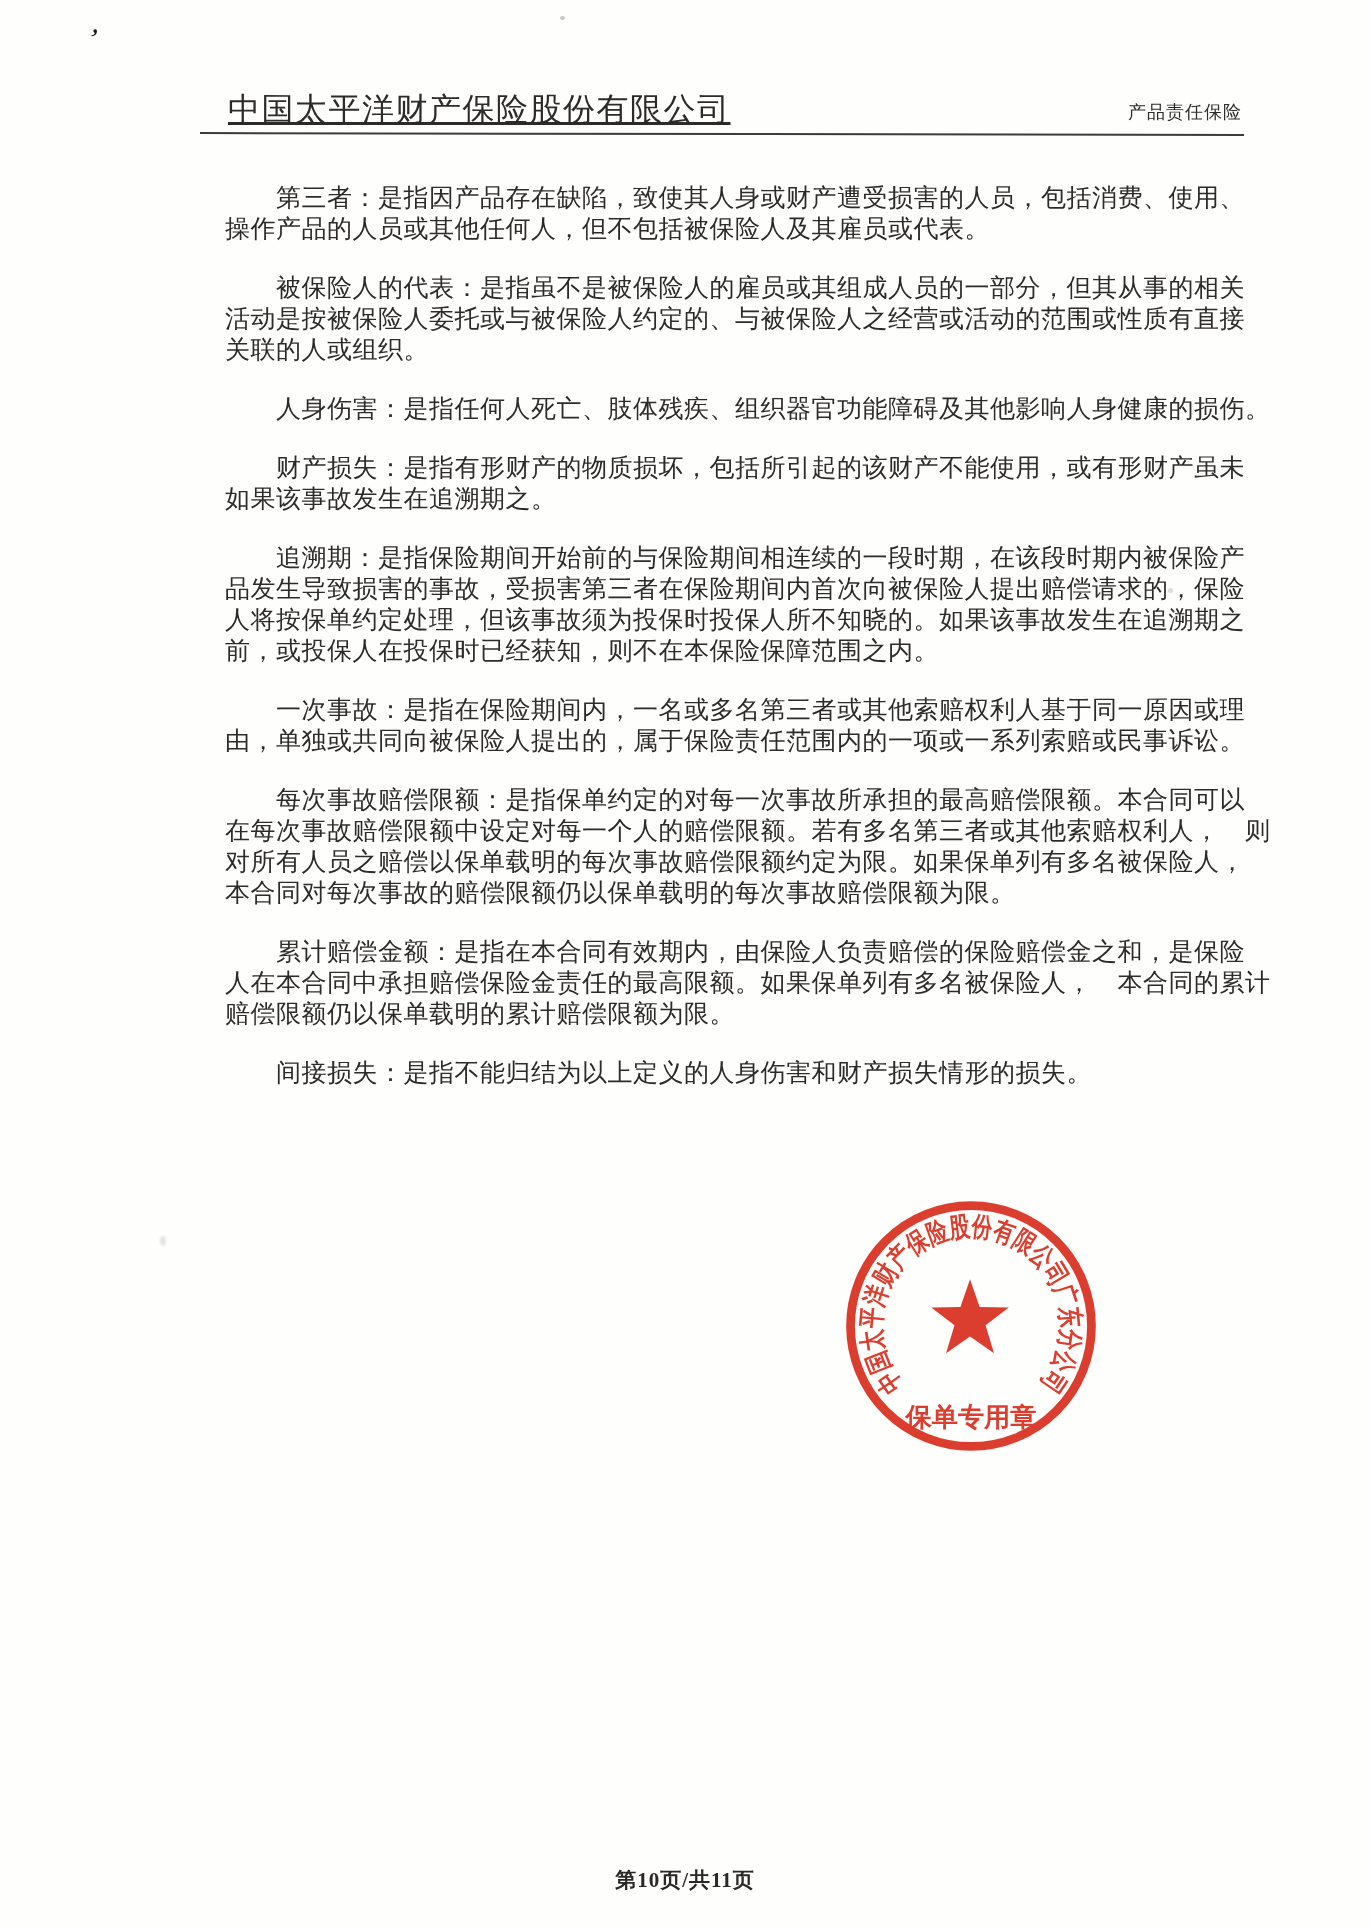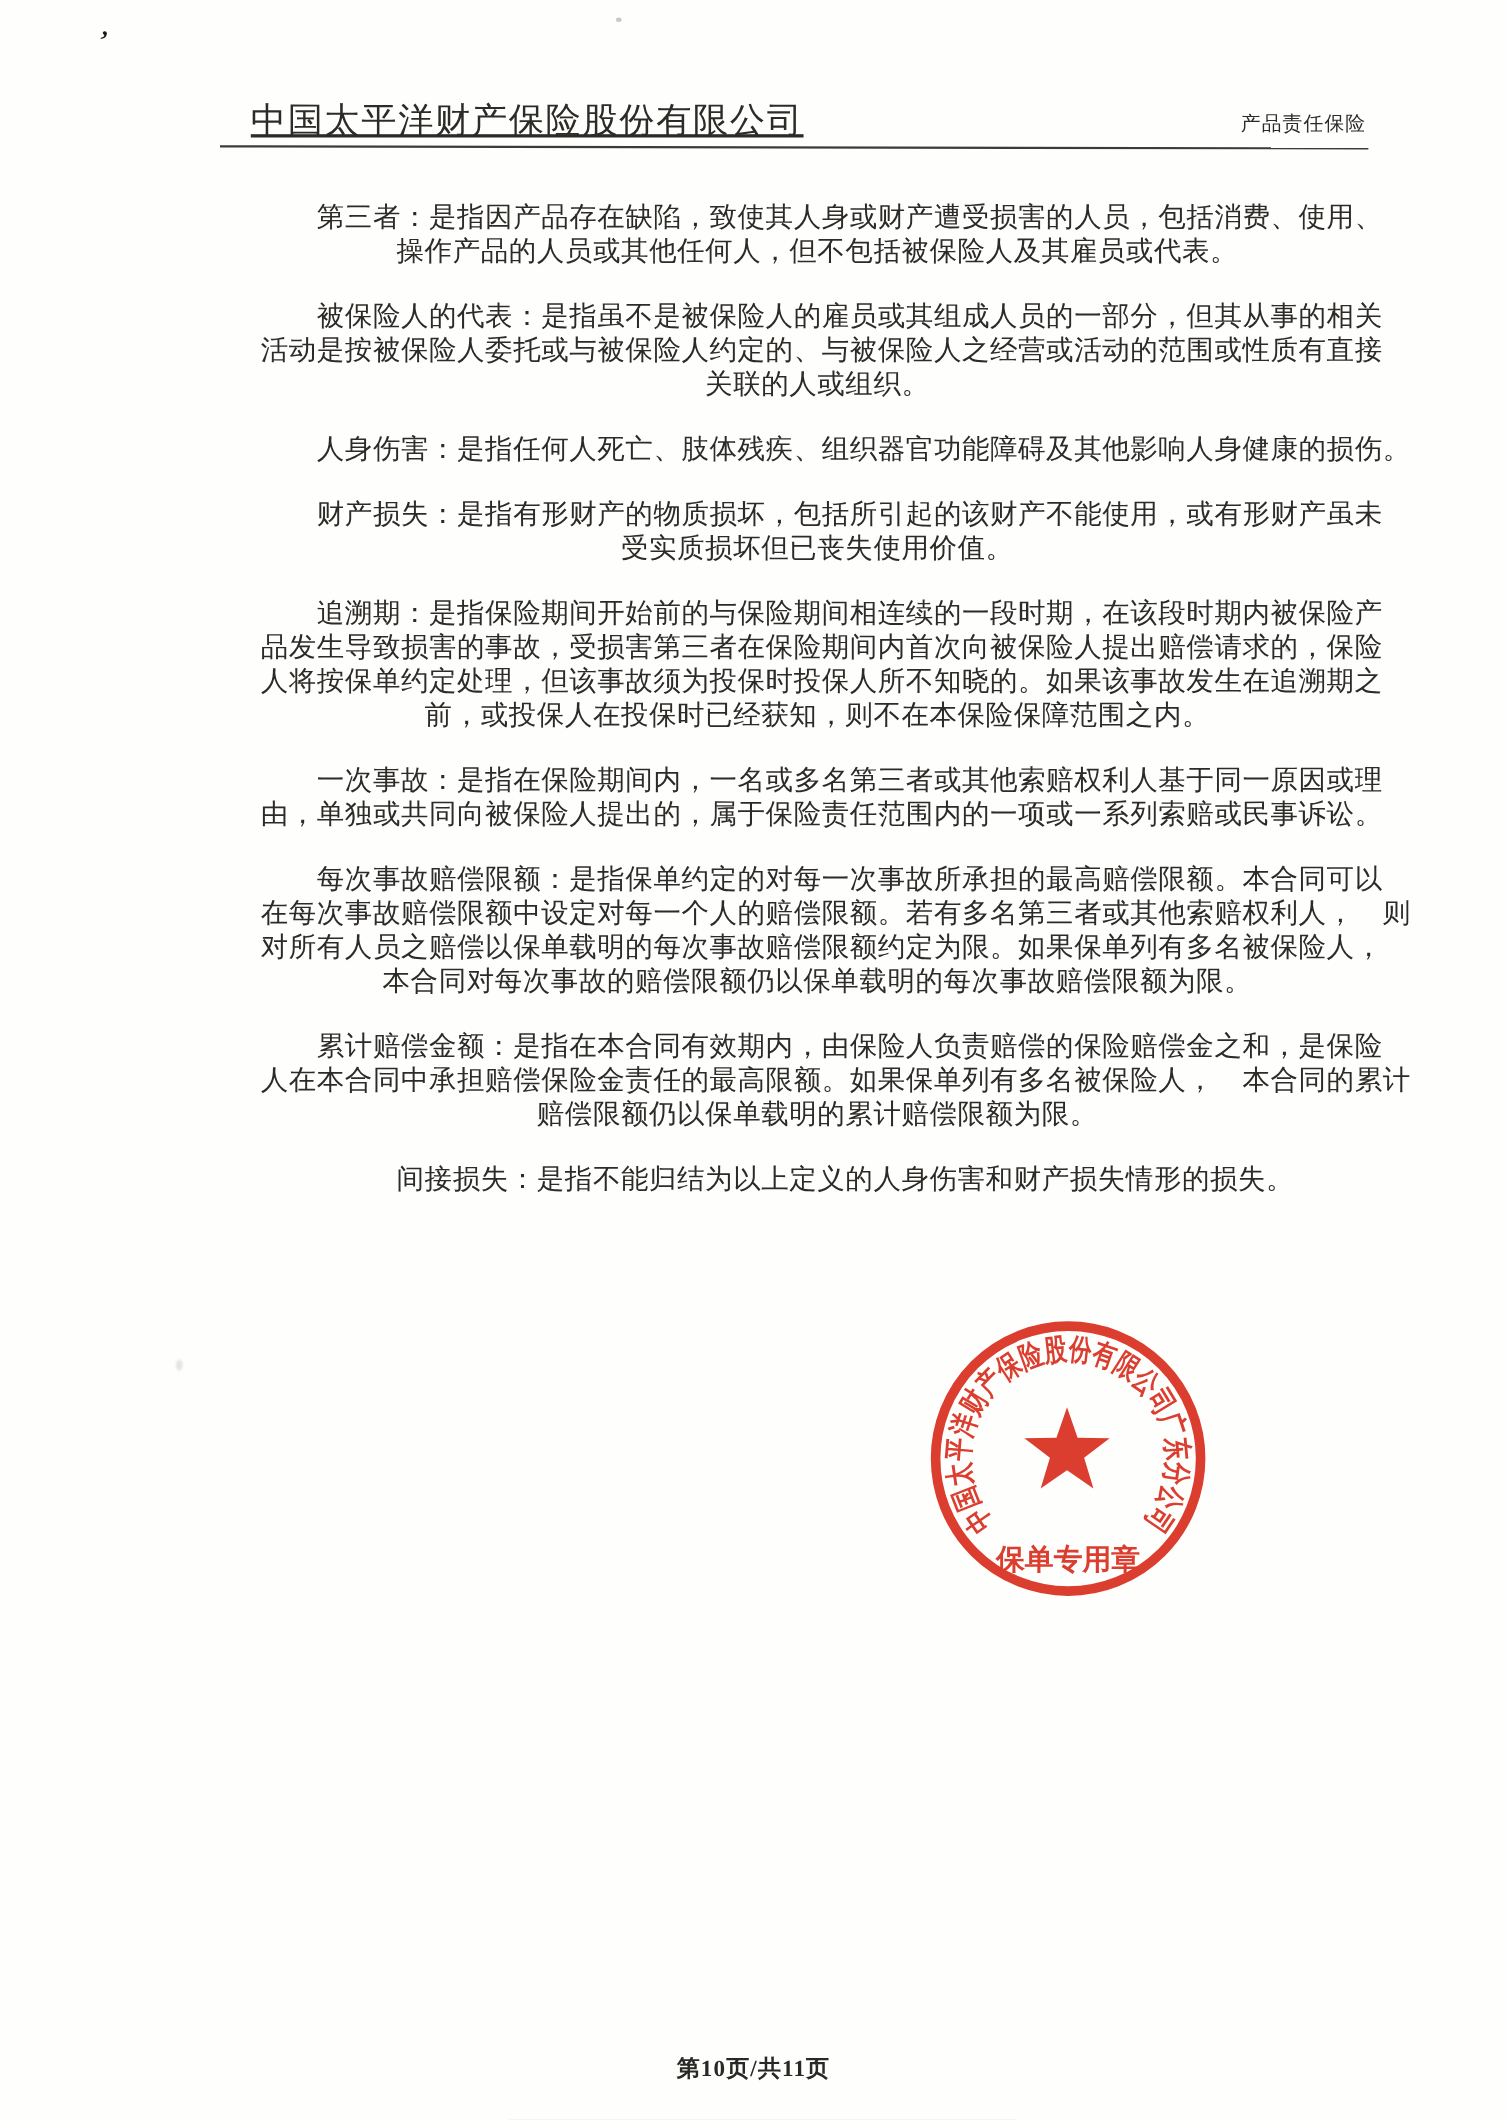--- a/index.html
+++ b/index.html
@@ -35,21 +35,21 @@
   .header-rule{
     position:absolute;left:200px;top:133px;
     width:1044px;height:2px;background:#3d3b39;
     transform:rotate(0.1deg);
   }
 
   
   .content{
     position:absolute;left:225px;top:182px;width:1024px;
   }
-  .para{margin:0 0 28px 12px;text-align:center;}
+  .para{margin:0 0 28px 0;}
   .line{
     font-size:25px;line-height:31px;height:31px;
     letter-spacing:0.5px;white-space:nowrap;
   }
   .line.first{text-indent:51px;}
 
   
   .seal{
     position:absolute;left:835px;top:1190px;
     width:272px;height:272px;
@@ -90,21 +90,21 @@
       <div class="line">活动是按被保险人委托或与被保险人约定的、与被保险人之经营或活动的范围或性质有直接</div>
       <div class="line">关联的人或组织。</div>
     </div>
 
     <div class="para">
       <div class="line first">人身伤害：是指任何人死亡、肢体残疾、组织器官功能障碍及其他影响人身健康的损伤。</div>
     </div>
 
     <div class="para">
       <div class="line first">财产损失：是指有形财产的物质损坏，包括所引起的该财产不能使用，或有形财产虽未</div>
-      <div class="line">受实质损坏但已丧失使用价值。</div>
+      <div class="line">如果该事故发生在追溯期之。</div>
     </div>
 
     <div class="para">
       <div class="line first">追溯期：是指保险期间开始前的与保险期间相连续的一段时期，在该段时期内被保险产</div>
       <div class="line">品发生导致损害的事故，受损害第三者在保险期间内首次向被保险人提出赔偿请求的，保险</div>
       <div class="line">人将按保单约定处理，但该事故须为投保时投保人所不知晓的。如果该事故发生在追溯期之</div>
       <div class="line">前，或投保人在投保时已经获知，则不在本保险保障范围之内。</div>
     </div>
 
     <div class="para">

